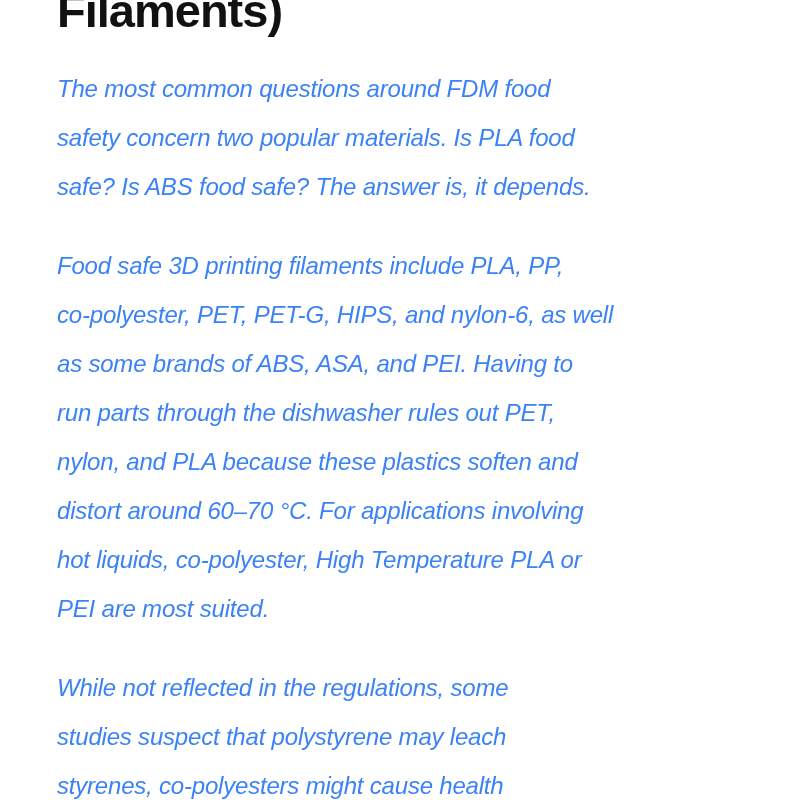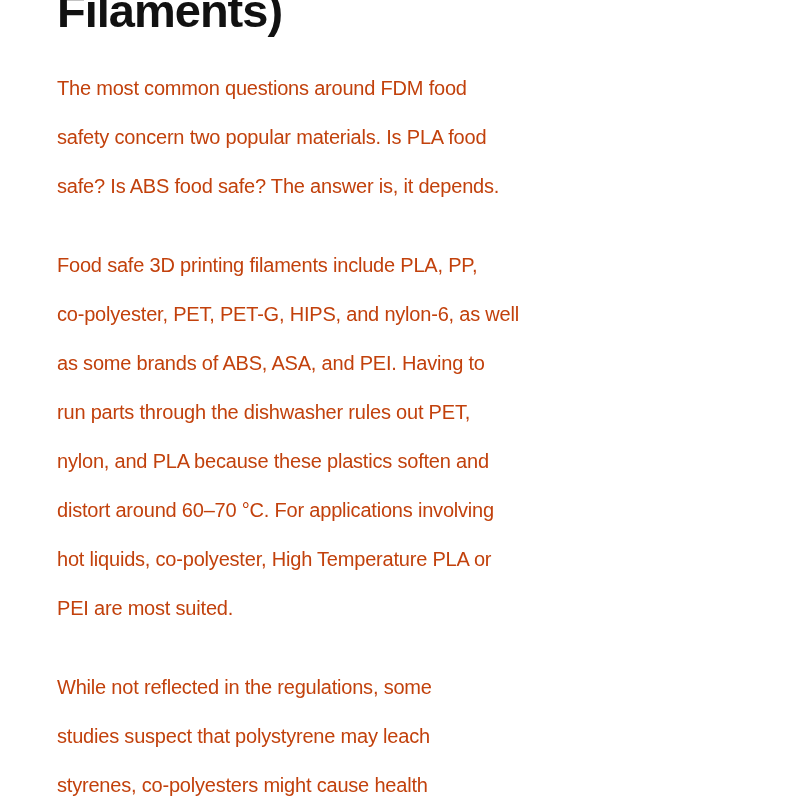--- a/index.html
+++ b/index.html
@@ -20,27 +20,28 @@
   .article-heading {
     font-size: 47px;
     font-weight: 700;
     line-height: 1;
     letter-spacing: -1px;
     margin: -13px 0 30px 0;
     white-space: pre;
     color: #111111;
   }
   .article-paragraph {
-    font-size: 20px;
+    font-size: 24px;
     font-weight: 400;
     line-height: 49px;
     letter-spacing: -0.2px;
     margin: 0 0 30px 0;
     white-space: pre;
-    color: #c2410c;
+    color: #3b82f6;
+    font-style: italic;
   }
 </style>
 </head>
 <body>
 
 <div class="article">
   <h1 class="article-heading">Filaments)</h1>
 
   <p class="article-paragraph">The most common questions around FDM food
 safety concern two popular materials. Is PLA food

